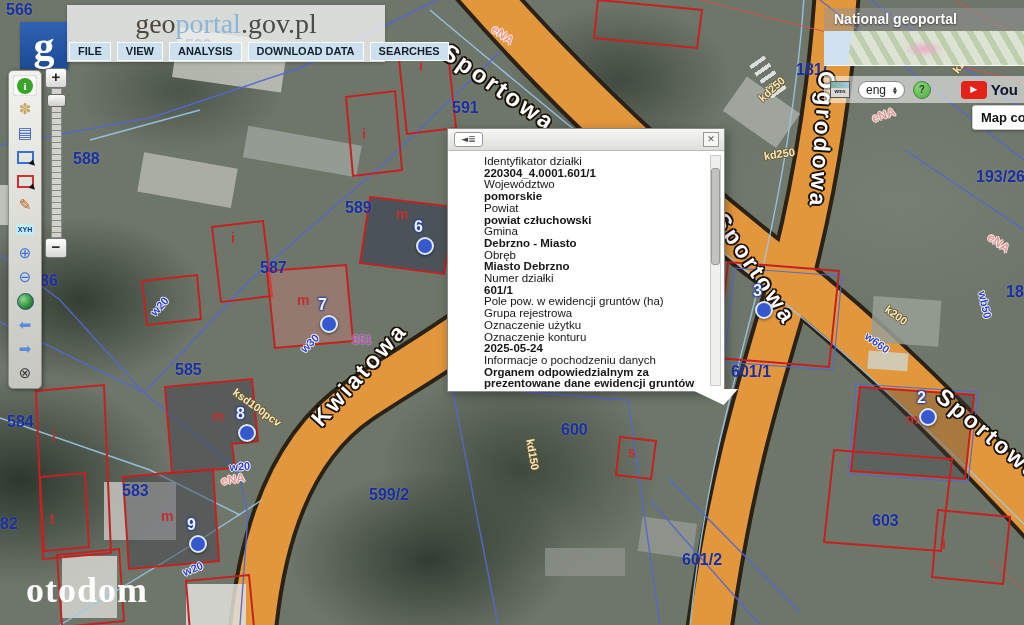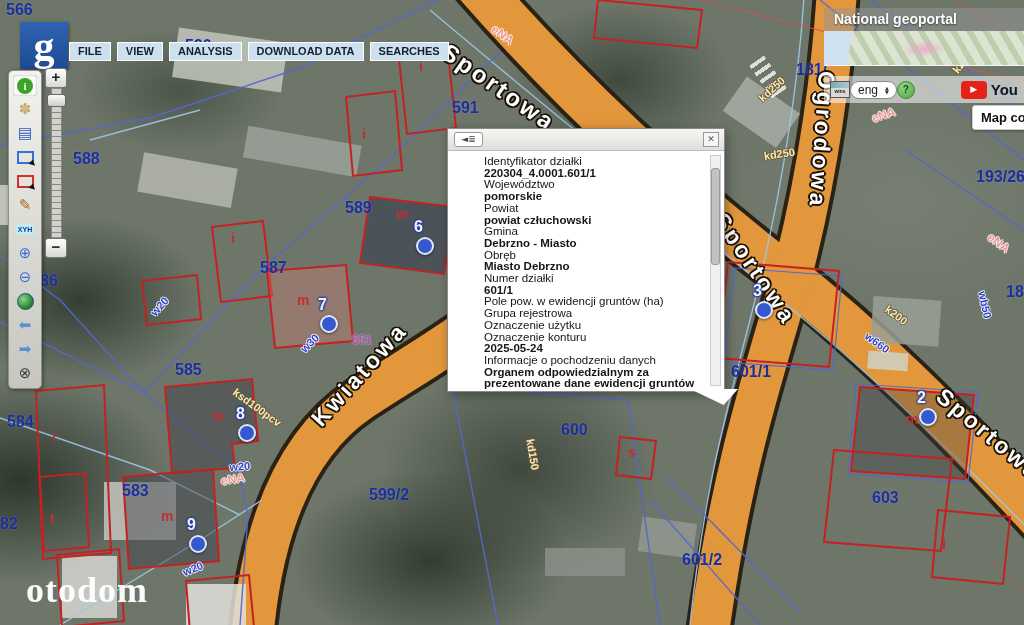--- a/index.html
+++ b/index.html
@@ -110,21 +110,21 @@
   .minipanel{position:absolute;left:824px;top:8px;width:200px;height:120px;z-index:6;}
   .mp-title{background:rgba(150,150,150,.5);color:#fff;font-weight:bold;font-size:14px;
     padding:3px 10px 4px;text-shadow:0 1px 2px rgba(0,0,0,.55);}
   .mp-map{height:34px;border-bottom:1px solid rgba(255,255,255,.8);
     background:
       radial-gradient(30px 12px at 100px 18px, rgba(240,160,200,.8), transparent 70%),
       linear-gradient(100deg, #cfe0f0 0 14%, rgba(207,224,240,0) 14%),
       repeating-linear-gradient(60deg, rgba(120,160,90,.35) 0 6px, rgba(214,222,204,.5) 6px 14px),
       #e2e8da;}
   .mp-controls{margin-top:10px;background:rgba(255,255,255,.55);height:27px;display:flex;
-    align-items:center;padding:0 6px;}
+    align-items:center;gap:8px;padding:0 6px;}
   .wms-icon{width:18px;height:15px;background:#d8d8d4;border:1px solid #555;display:flex;
     flex-direction:column;align-items:stretch;}
   .wms-top{height:6px;background:linear-gradient(90deg,#7ab0a0,#a8c8e0);}
   .wms-text{font-size:5px;font-weight:bold;color:#222;text-align:center;line-height:7px;}
   .lang-select{background:#fff;border:1px solid #888;border-radius:9px;padding:1px 7px;
     font-size:12px;color:#222;display:flex;align-items:center;gap:7px;}
   .sel-arrows{display:flex;flex-direction:column;font-size:5px;line-height:4px;color:#333;
     font-family:"DejaVu Sans",sans-serif;}
   .help-btn{width:16px;height:16px;border-radius:50%;background:radial-gradient(circle at 35% 30%,#8ed47e,#54a848);
     border:1px solid #3a8a30;color:#1a4a16;font-size:10px;font-weight:bold;text-align:center;line-height:15px;}
@@ -240,21 +240,21 @@
       <span class="parcel-label" style="left: 260px; top: 259px;">587</span>
       <span class="parcel-label" style="left: 40px; top: 272px;">86</span>
       <span class="parcel-label" style="left: 175px; top: 361px;">585</span>
       <span class="parcel-label" style="left: 7px; top: 413px;">584</span>
       <span class="parcel-label" style="left: 0px; top: 515px;">82</span>
       <span class="parcel-label" style="left: 122px; top: 482px;">583</span>
       <span class="parcel-label" style="left: 561px; top: 421px;">600</span>
       <span class="parcel-label" style="left: 369px; top: 486px;">599/2</span>
       <span class="parcel-label" style="left: 731px; top: 363px;">601/1</span>
       <span class="parcel-label" style="left: 682px; top: 551px;">601/2</span>
-      <span class="parcel-label" style="left: 872px; top: 489px;">603</span>
+      <span class="parcel-label" style="left: 872px; top: 512px;">603</span>
       <span class="parcel-label" style="left: 796px; top: 61px;">181/</span>
       <span class="parcel-label" style="left: 976px; top: 168px;">193/26</span>
       <span class="parcel-label" style="left: 1006px; top: 283px;">18</span>
       <span class="street-label" style="left: 452px; top: 38px; font-size: 24px; transform: rotate(35deg);">Sportowa</span>
       <span class="street-label" style="left: 730px; top: 208px; font-size: 23px; transform: rotate(56deg);">Sportowa</span>
       <span class="street-label" style="left: 948px; top: 383px; font-size: 23px; transform: rotate(40deg);">Sportowa</span>
       <span class="street-label" style="left: 840px; top: 72px; font-size: 23px; transform: rotate(94deg);">Ogrodowa</span>
       <span class="street-label" style="left: 306px; top: 414px; font-size: 23px; transform: rotate(-48deg);">Kwiatowa</span>
       <span class="util buff" style="left: 756px; top: 95px; transform: rotate(-42deg);">kd250</span>
       <span class="util buff" style="left: 763px; top: 150px; transform: rotate(-8deg);">kd250</span>
@@ -307,20 +307,25 @@
       </div>
       <div class="marker" style="left: 926px; top: 415px;">
         <span class="num">2</span>
         <span class="dot"></span>
       </div>
     </div>
 
   <div class="logo">
     <span>g</span>
   </div>
+  <div class="titlebar">
+    <div class="title">
+      <span class="t-geo">geo</span><span class="t-portal">portal</span><span class="t-suffix">.gov.pl</span>
+    </div>
+  </div>
   <div class="menurow" id="menurow">
       <div class="menu-btn">FILE</div>
       <div class="menu-btn">VIEW</div>
       <div class="menu-btn">ANALYSIS</div>
       <div class="menu-btn">DOWNLOAD DATA</div>
       <div class="menu-btn">SEARCHES</div>
     </div>
 
   <div class="toolbar" id="toolbar">
       <div class="tool-btn active">

